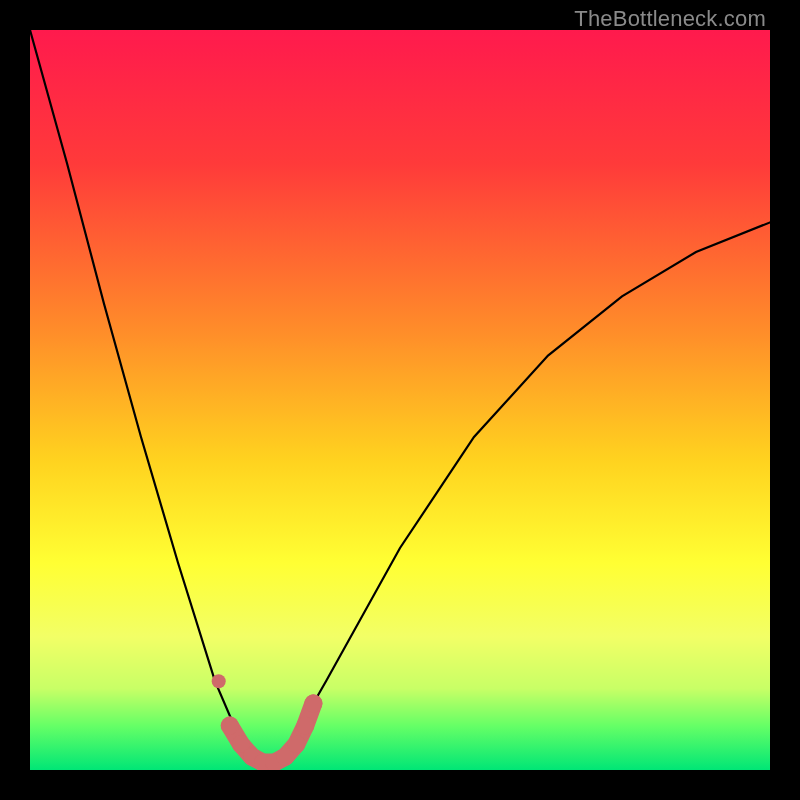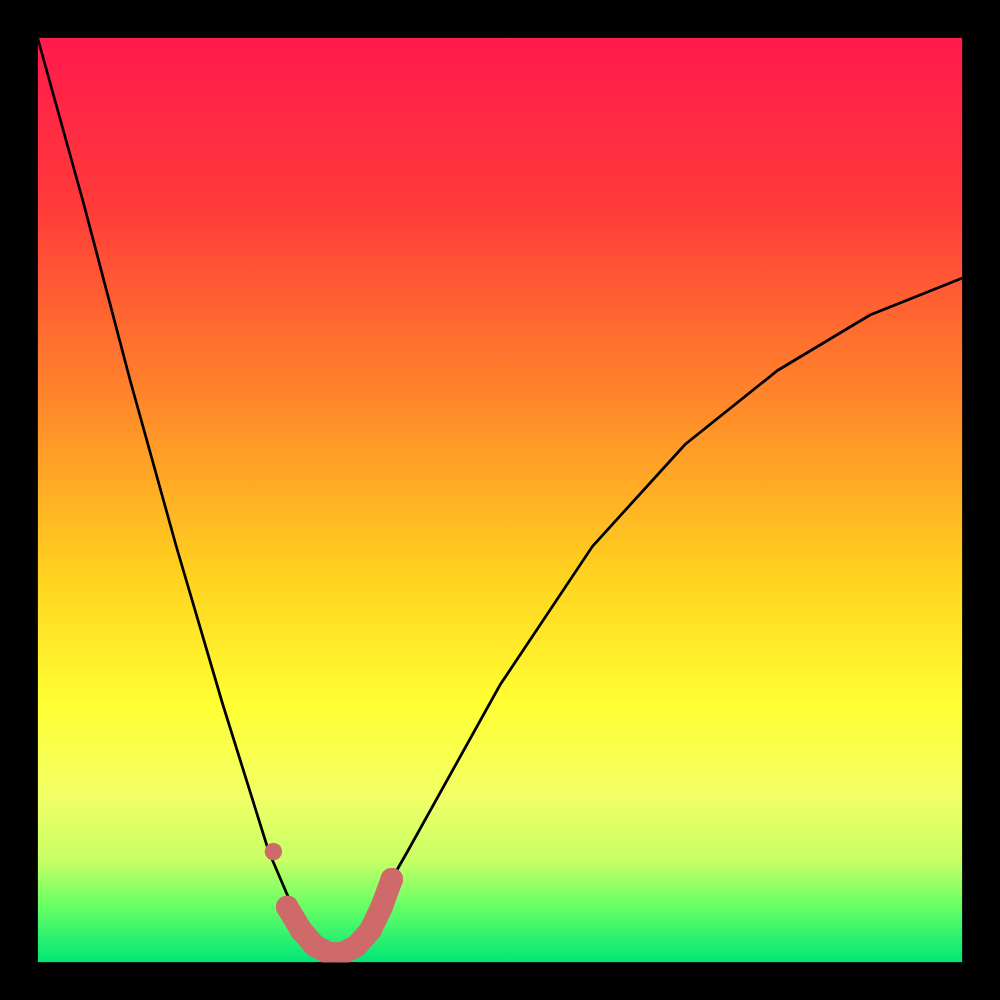--- a/index.html
+++ b/index.html
@@ -40,20 +40,21 @@
   }
   svg.overlay {
     position: absolute;
     inset: 0;
   }
 </style>
 </head>
 <body>
 
 <div class="frame">
+  <div class="watermark">TheBottleneck.com</div>
   <div class="plot">
     <svg class="gradient" viewBox="0 0 740 740" preserveAspectRatio="none">
       <defs>
         <linearGradient id="bg" x1="0" y1="0" x2="0" y2="1">
             <stop offset="0%" stop-color="#ff1a4d"></stop>
             <stop offset="18%" stop-color="#ff3a3a"></stop>
             <stop offset="40%" stop-color="#ff8a2a"></stop>
             <stop offset="58%" stop-color="#ffd21f"></stop>
             <stop offset="72%" stop-color="#ffff33"></stop>
             <stop offset="82%" stop-color="#f2ff66"></stop>

